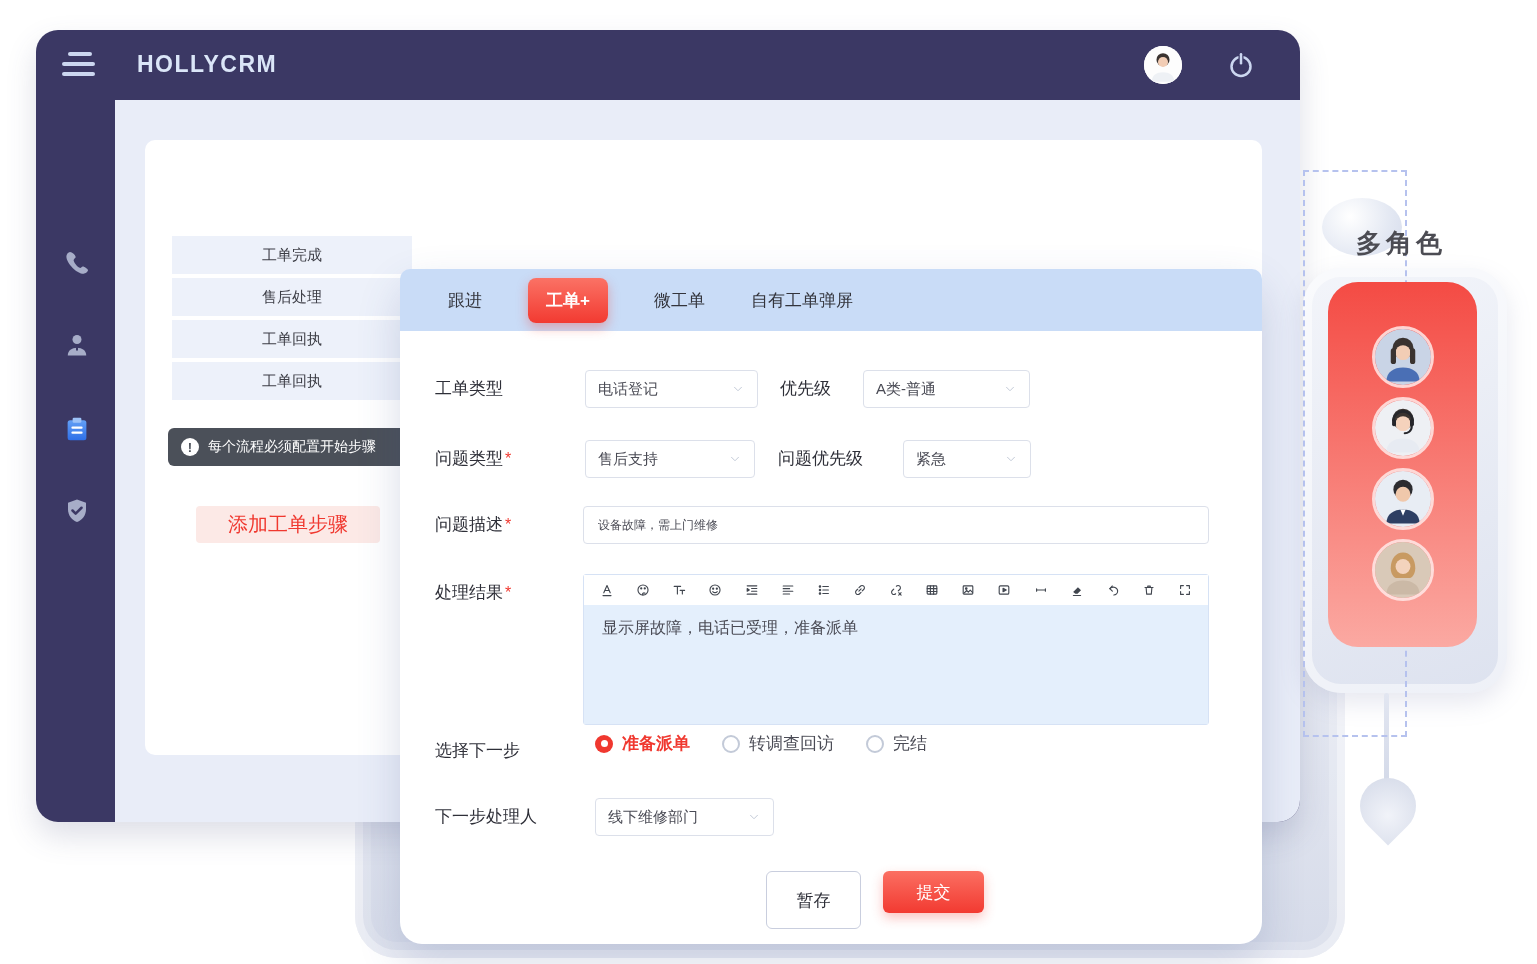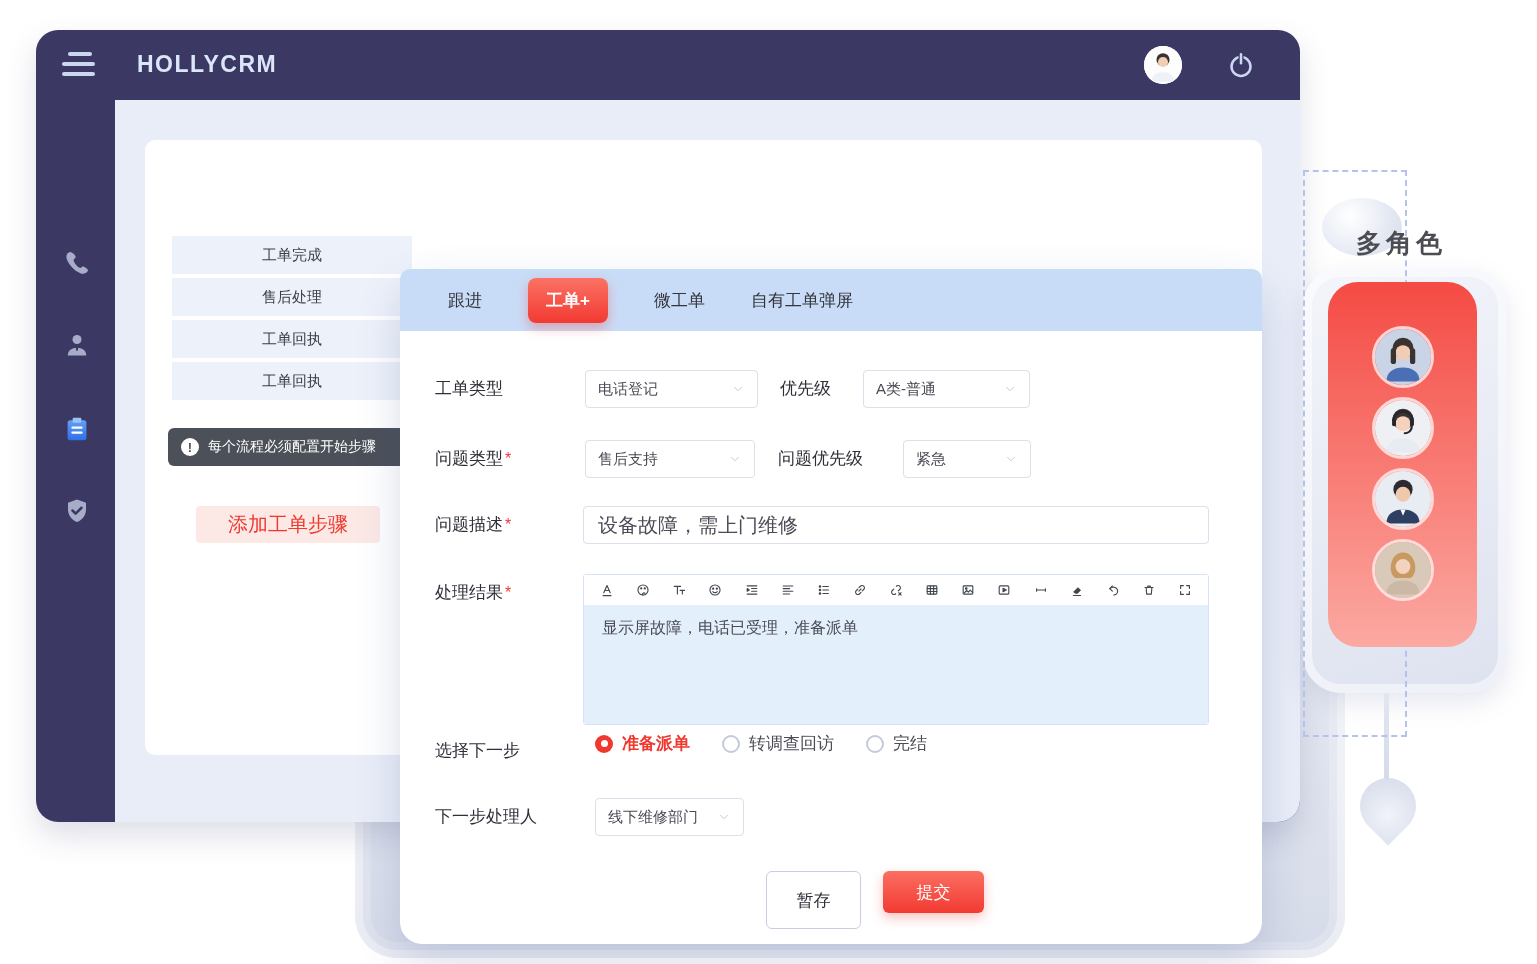--- a/index.html
+++ b/index.html
@@ -59,21 +59,21 @@
   .m-tab.active{background:linear-gradient(180deg,#fb7265,#f23a31);color:#fff;font-weight:bold;padding:11px 18px;
     border-radius:8px;box-shadow:0 5px 12px rgba(242,58,49,.35);}
 
   .f-label{position:absolute;left:35px;font-size:17px;color:#2e2f38;line-height:38px;white-space:nowrap;}
   .f-label .required{color:#f0382f;margin-left:2px;font-size:16px;vertical-align:top;}
   .sel{position:absolute;height:38px;border:1px solid #dce0ea;border-radius:4px;background:#fff;box-sizing:border-box;
     display:flex;align-items:center;justify-content:space-between;padding:0 12px;font-size:15px;color:#4a4b55;cursor:pointer;}
   .sel .chev{color:#c2c9d6;width:14px;height:14px;flex:0 0 14px;}
   .sel .chev svg{width:14px;height:14px;display:block;}
   .f-input{position:absolute;height:38px;border:1px solid #dce0ea;border-radius:4px;background:#fff;box-sizing:border-box;
-    display:flex;align-items:center;padding:0 14px;font-size:20px;color:#4a4b55;}
+    display:flex;align-items:center;padding:0 14px;font-size:12px;color:#4a4b55;}
   .sel.order-type{left:185px;top:101px;width:173px;}
   .lbl-priority{left:380px;top:101px;}
   .sel.priority{left:463px;top:101px;width:167px;}
   .sel.issue-type{left:185px;top:171px;width:170px;}
   .lbl-issue-priority{left:378px;top:171px;}
   .sel.issue-priority{left:503px;top:171px;width:128px;}
   .f-input.issue-desc{left:183px;top:237px;width:626px;}
 
   .editor{position:absolute;left:183px;top:305px;width:626px;border:1px solid #d6e2f5;border-radius:3px;box-sizing:border-box;}
   .editor-toolbar{height:30px;background:#fff;display:flex;align-items:center;justify-content:space-between;padding:0 15px;}
@@ -82,21 +82,21 @@
   .editor-body{height:93px;background:#e4effc;padding:13px 18px;font-size:16px;color:#4a4b55;}
 
   .next-step-row{position:absolute;left:195px;top:463px;display:flex;align-items:center;gap:32px;}
   .radio-opt{display:flex;align-items:center;gap:9px;font-size:17px;color:#4a4b55;cursor:pointer;white-space:nowrap;}
   .radio{width:18px;height:18px;border-radius:50%;box-sizing:border-box;border:2px solid #c3cad8;background:#fff;position:relative;flex:0 0 18px;}
   .radio-opt.selected .radio{border:none;background:#f0382f;}
   .radio-opt.selected .radio::after{content:"";position:absolute;left:5.5px;top:5.5px;width:7px;height:7px;border-radius:50%;background:#fff;}
   .radio-opt.selected{color:#f0382f;font-weight:bold;}
   .lbl-next-step{top:463px;}
   .lbl-next-handler{top:529px;}
-  .sel.next-handler{left:195px;top:529px;width:149px;}
+  .sel.next-handler{left:195px;top:529px;width:179px;}
 
   .btn-draft{position:absolute;left:366px;top:602px;width:95px;height:58px;background:#fff;border:1px solid #c9cede;
     border-radius:6px;font-size:17px;color:#2e2f38;cursor:pointer;}
   .btn-submit{position:absolute;left:483px;top:602px;width:101px;height:42px;border:none;border-radius:6px;
     background:linear-gradient(180deg,#fb6f62,#f23a31);color:#fff;font-size:17px;cursor:pointer;box-shadow:0 5px 12px rgba(242,58,49,.3);}
 
   
   .illus{position:absolute;left:0;top:0;width:1537px;height:964px;pointer-events:none;z-index:3;}
   .illus .dashed{position:absolute;left:1303px;top:170px;width:100px;height:563px;border:2px dashed #b6c2ee;z-index:2;}
   .illus .device{position:absolute;left:1303px;top:268px;width:204px;height:425px;border-radius:38px;

